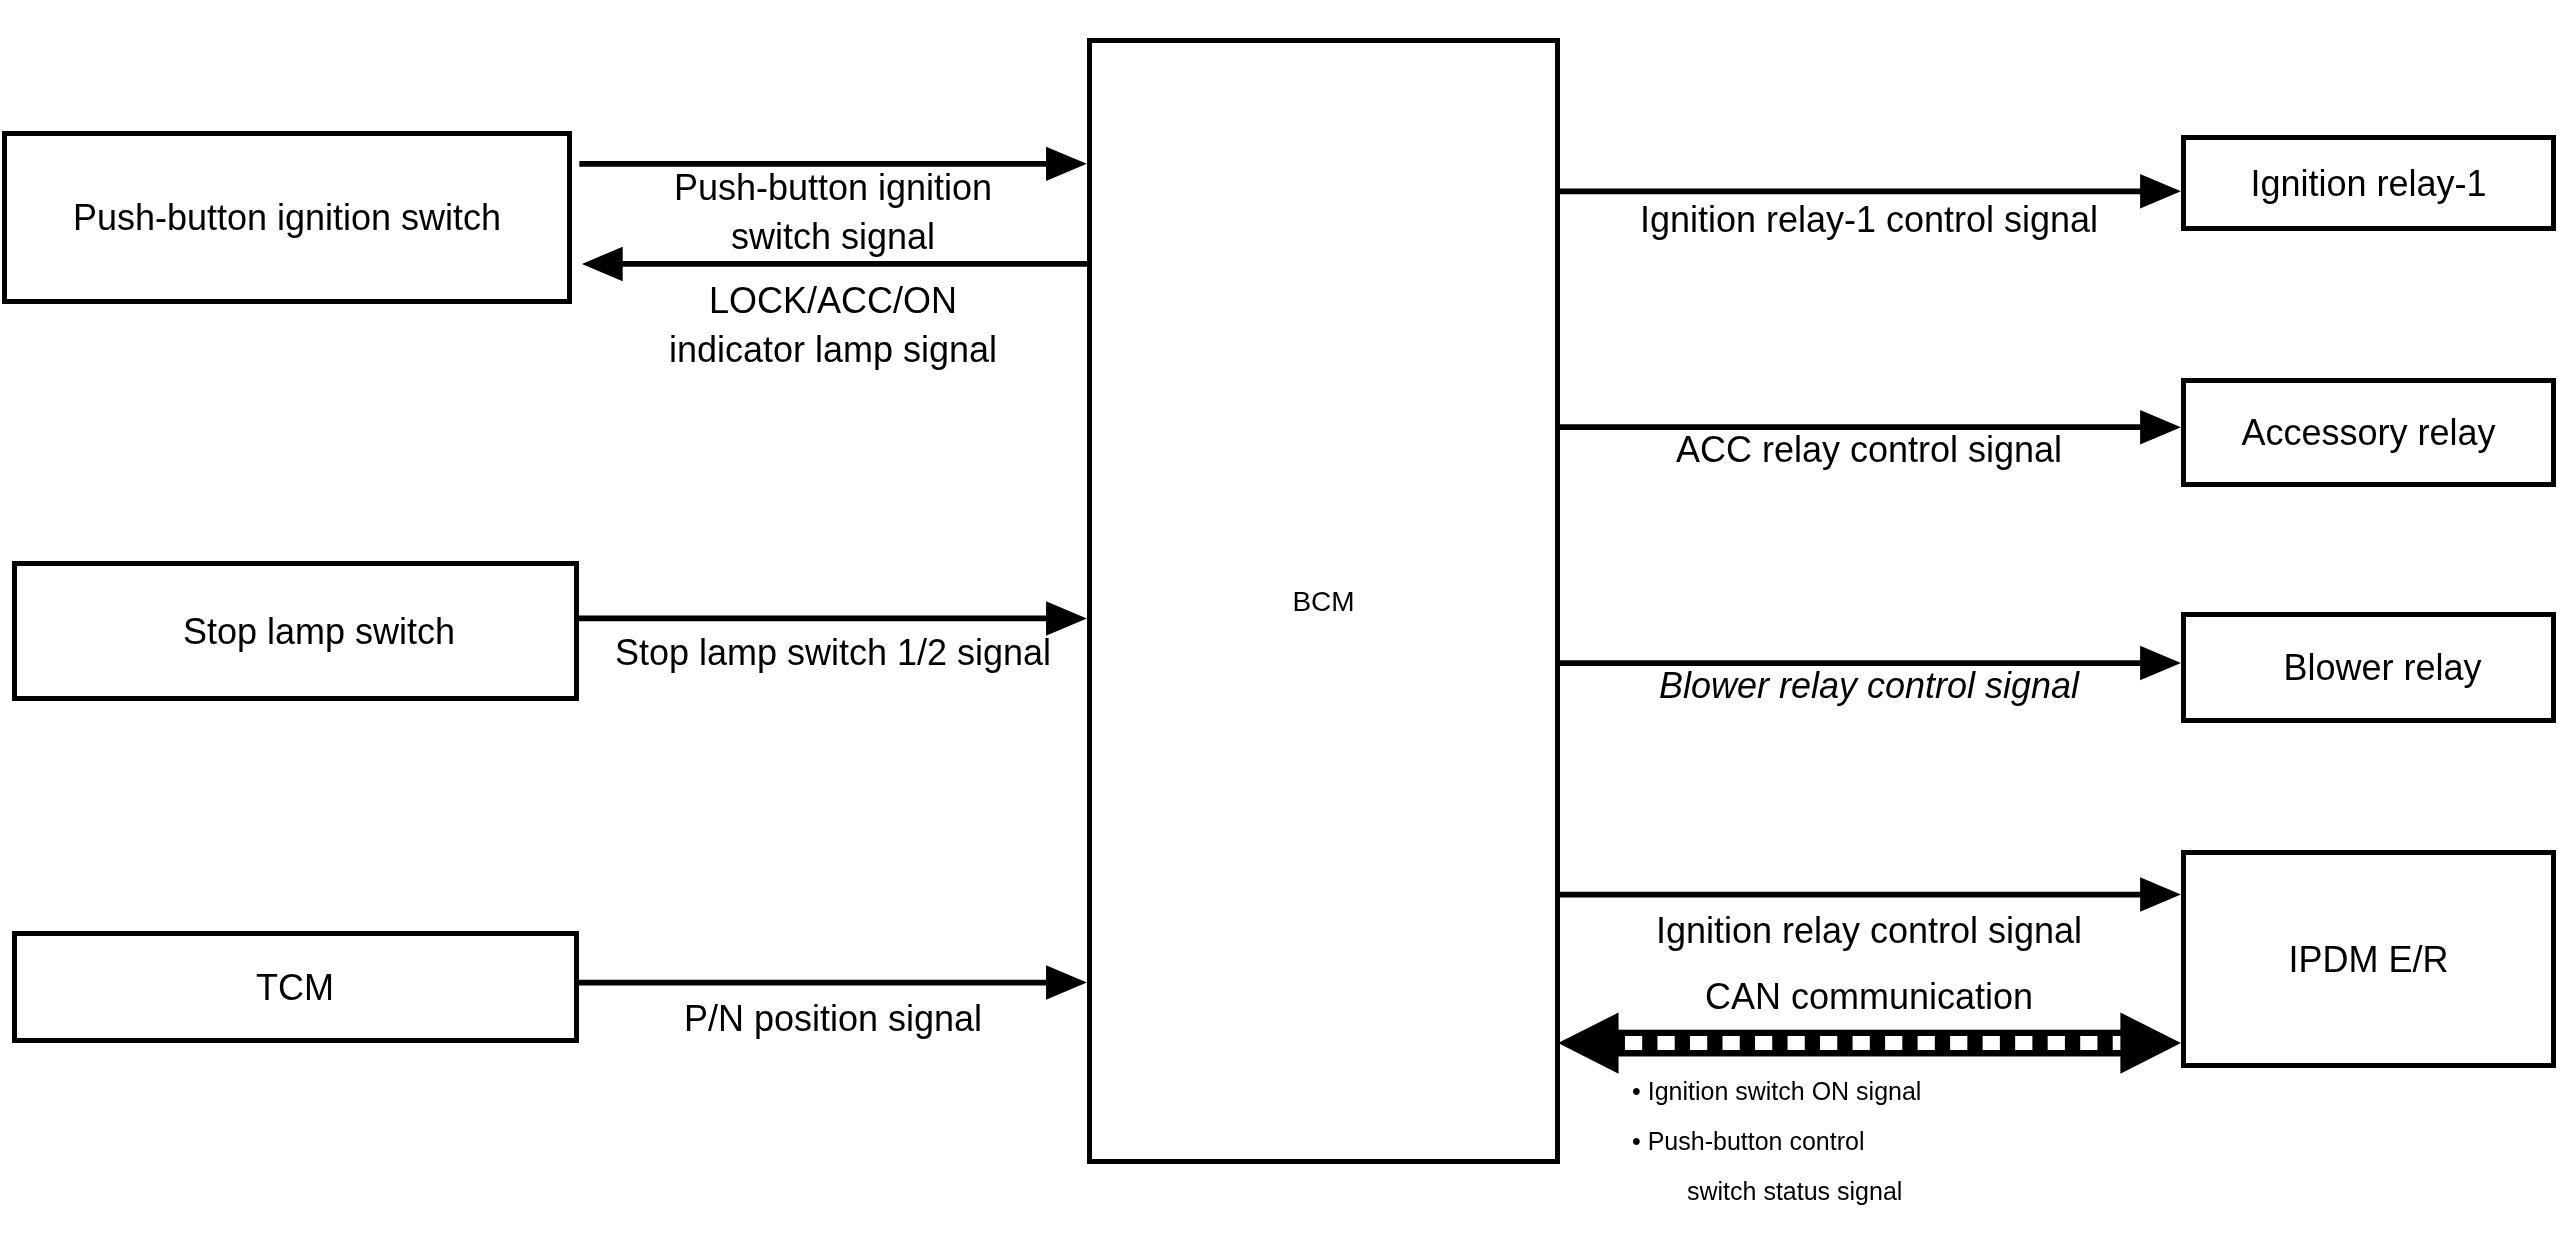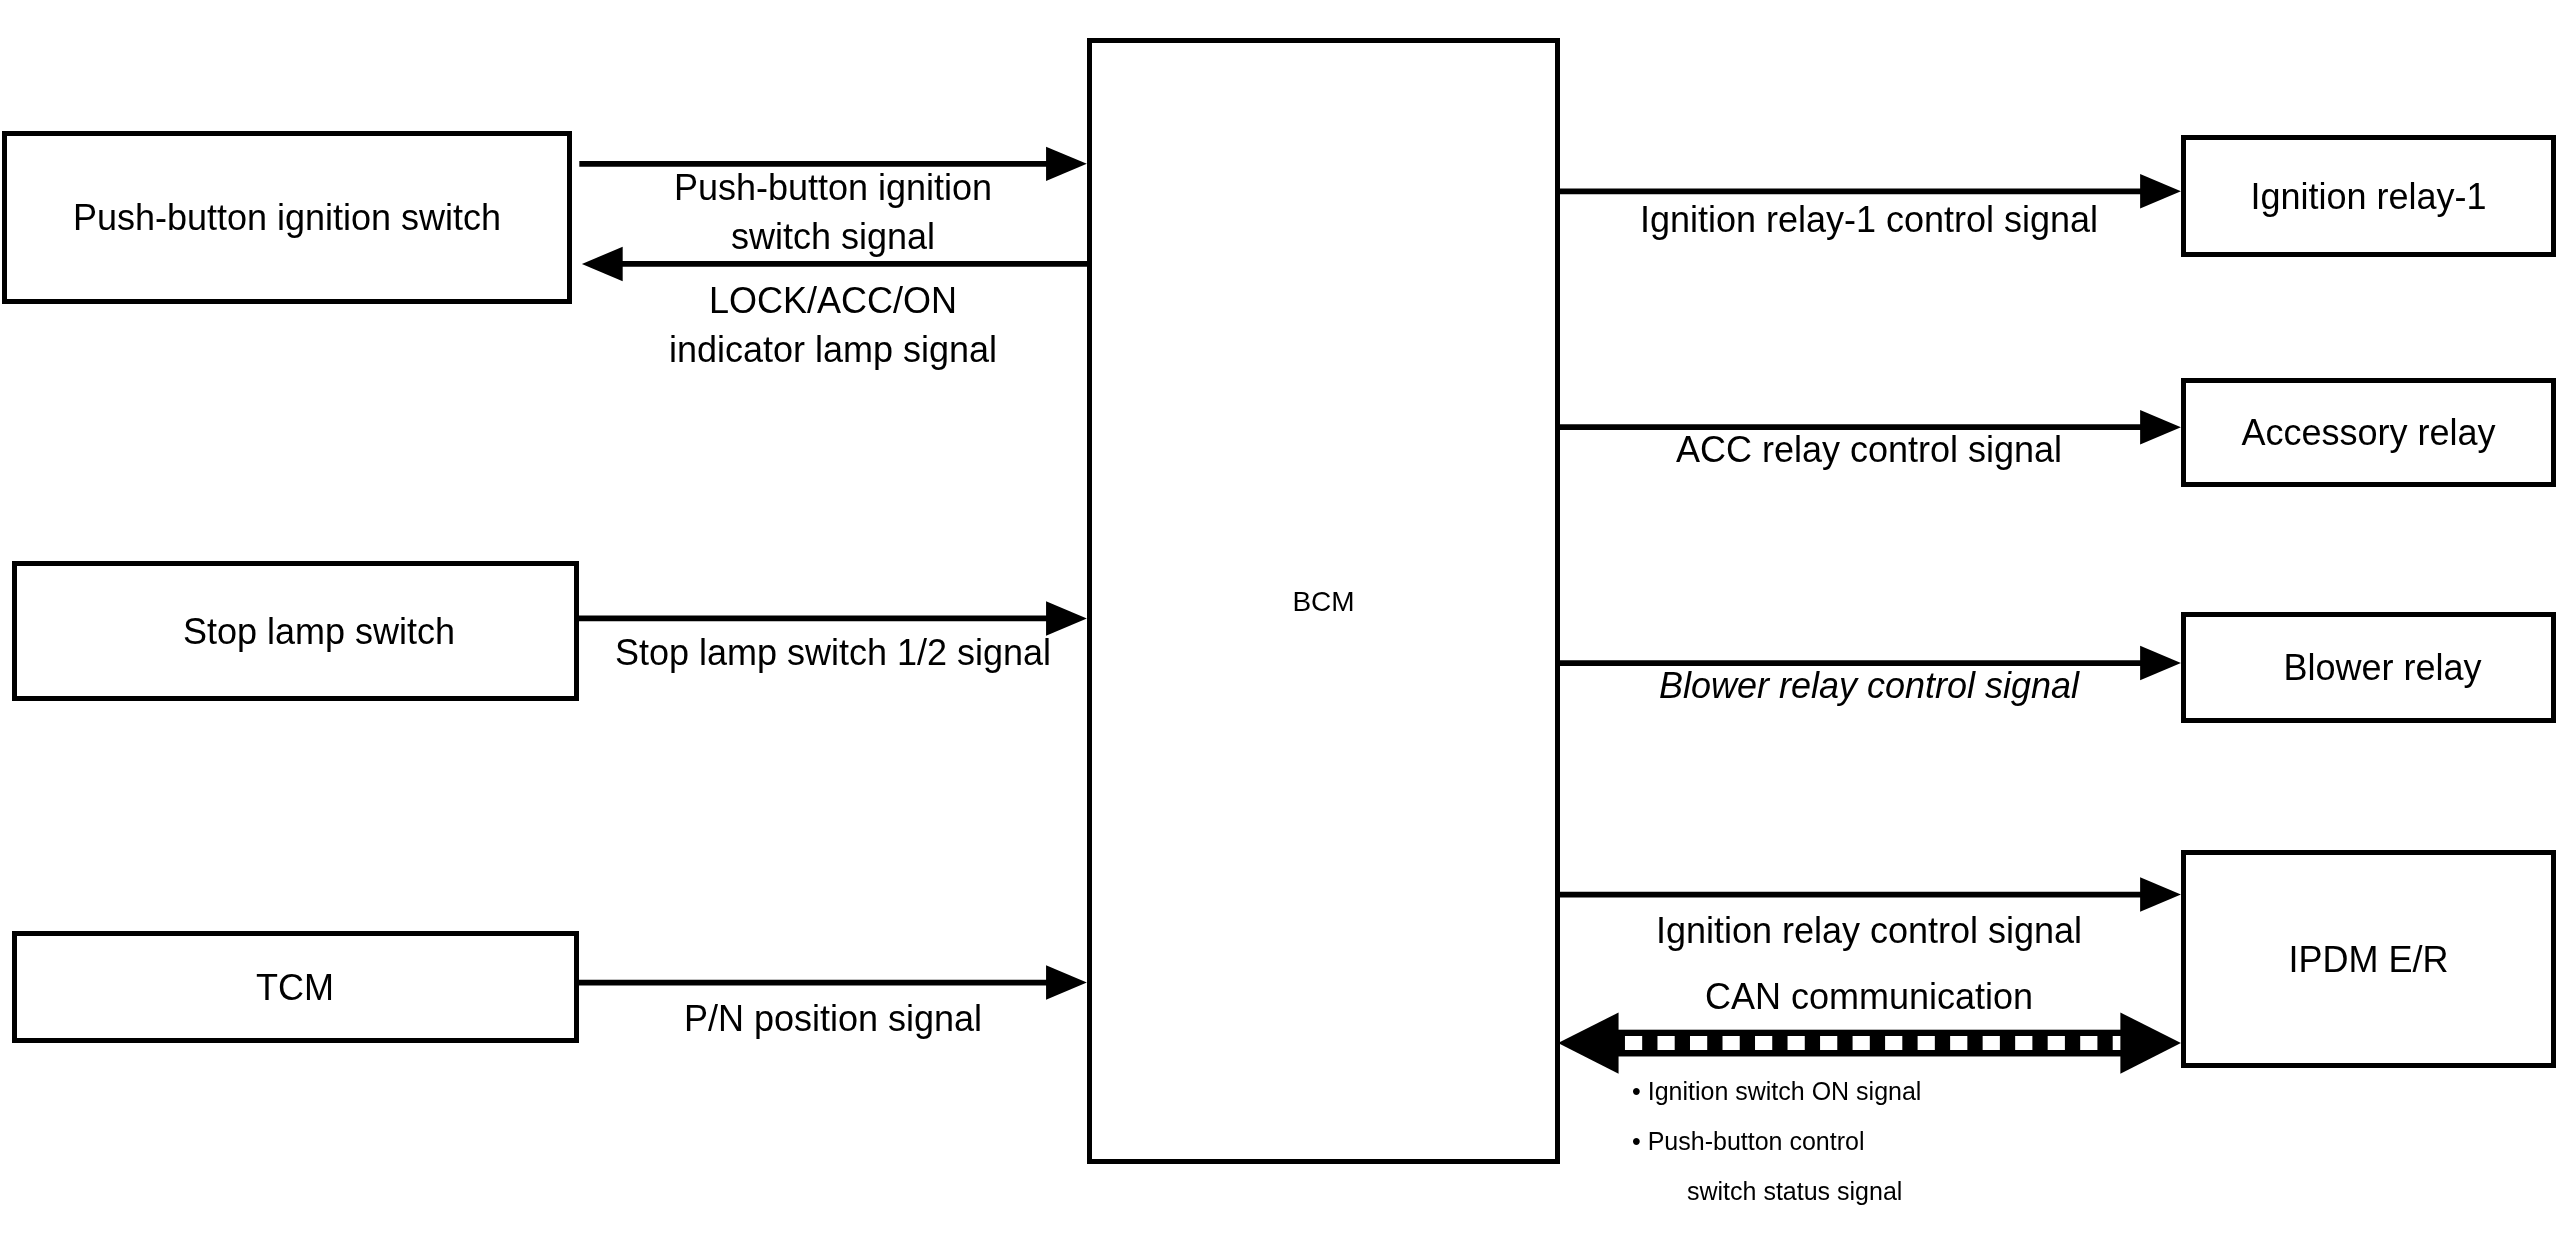--- a/index.html
+++ b/index.html
@@ -33,21 +33,21 @@
     text-align: center;
     font-size: 36px;
     line-height: 45px;
     box-sizing: border-box;
   }
   
   .n-pbis   { left: 2px;   top: 131px;  width: 570px; height: 173px; }
   .n-stop   { left: 11.5px;   top: 561px;  width: 567px; height: 140px; padding-left: 48px; }
   .n-tcm    { left: 11.5px;   top: 931px; width: 567px; height: 112px; }
   .n-bcm    { left: 1087px; top: 38px;   width: 473px; height: 1126px; font-size: 28px; }
-  .n-ign1   { left: 2181px; top: 135px;  width: 375px; height: 122px; }
+  .n-ign1   { left: 2181px; top: 135px;  width: 375px; height: 96px; }
   .n-acc    { left: 2181px; top: 378px;  width: 375px; height: 109px; }
   .n-blower { left: 2181px; top: 612px;  width: 375px; height: 111px; padding-left: 28px; }
   .n-ipdm   { left: 2181px; top: 850px; width: 375px; height: 218px; }
 
   .lbl {
     position: absolute;
     transform: translate(-50%, -50%);
     text-align: center;
     font-size: 36px;
     line-height: 49px;

